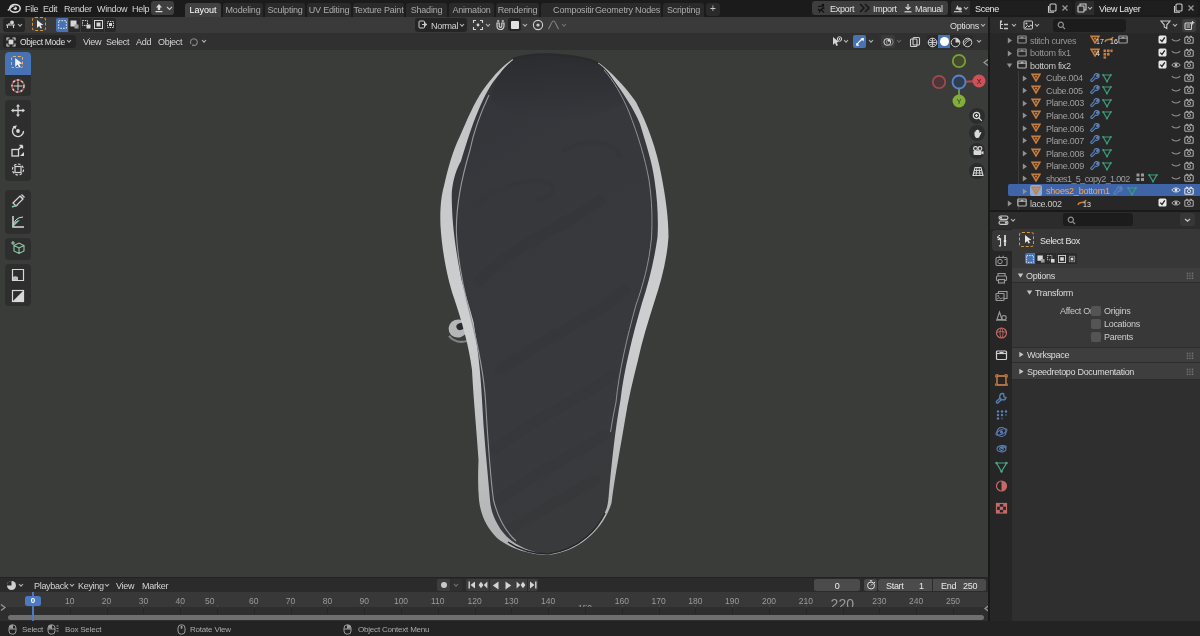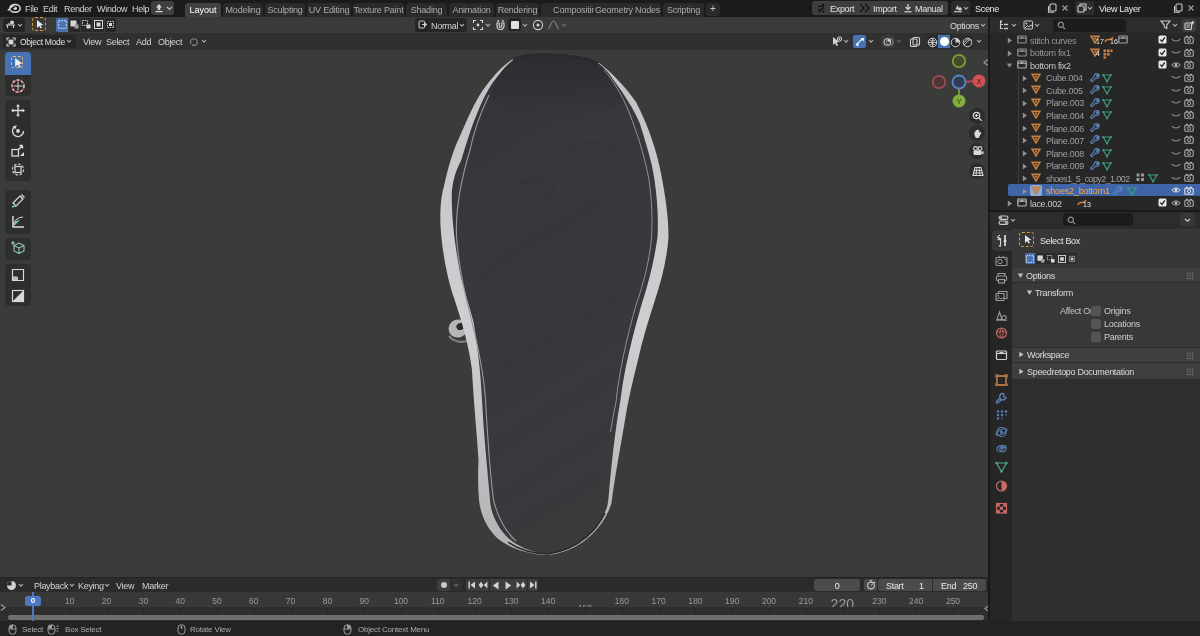--- a/index.html
+++ b/index.html
@@ -1110,21 +1110,21 @@
     <div class="abs" style="left:933px;top:2px;width:53px;height:11.5px;background:#4b4b4b;border-radius:0 2.5px 2.5px 0;"></div>
     <div class="abs txt" style="left:941px;top:3.5px;color:#e9e9e9;">End</div>
     <div class="abs txt" style="left:963px;top:3.5px;color:#e9e9e9;">250</div>
 
     <div class="abs" style="left:0;top:15px;width:990px;height:15px;background:#383838;"></div>
     <div class="abs" id="ruler-nums" style="left:0;top:19px;width:990px;height:11px;">
       <div class="abs" style="left:57.8px;top:0;width:24px;text-align:center;color:#9b9b9b;font-size:8.5px;">10</div>
       <div class="abs" style="left:94.6px;top:0;width:24px;text-align:center;color:#9b9b9b;font-size:8.5px;">20</div>
       <div class="abs" style="left:131.4px;top:0;width:24px;text-align:center;color:#9b9b9b;font-size:8.5px;">30</div>
       <div class="abs" style="left:168.2px;top:0;width:24px;text-align:center;color:#9b9b9b;font-size:8.5px;">40</div>
-      <div class="abs" style="left:205.0px;top:0;width:24px;text-align:center;color:#9b9b9b;font-size:8.5px;">50</div>
+      <div class="abs" style="left:205.0px;top:0;width:24px;color:#9b9b9b;font-size:8.5px;">50</div>
       <div class="abs" style="left:241.8px;top:0;width:24px;text-align:center;color:#9b9b9b;font-size:8.5px;">60</div>
       <div class="abs" style="left:278.6px;top:0;width:24px;text-align:center;color:#9b9b9b;font-size:8.5px;">70</div>
       <div class="abs" style="left:315.4px;top:0;width:24px;text-align:center;color:#9b9b9b;font-size:8.5px;">80</div>
       <div class="abs" style="left:352.2px;top:0;width:24px;text-align:center;color:#9b9b9b;font-size:8.5px;">90</div>
       <div class="abs" style="left:389.0px;top:0;width:24px;text-align:center;color:#9b9b9b;font-size:8.5px;">100</div>
       <div class="abs" style="left:425.8px;top:0;width:24px;text-align:center;color:#9b9b9b;font-size:8.5px;">110</div>
       <div class="abs" style="left:462.6px;top:0;width:24px;text-align:center;color:#9b9b9b;font-size:8.5px;">120</div>
       <div class="abs" style="left:499.4px;top:0;width:24px;text-align:center;color:#9b9b9b;font-size:8.5px;">130</div>
       <div class="abs" style="left:536.2px;top:0;width:24px;text-align:center;color:#9b9b9b;font-size:8.5px;">140</div>
       <div class="abs" style="left:573.0px;top:7px;width:24px;text-align:center;color:#9b9b9b;font-size:8.5px;">150</div>

